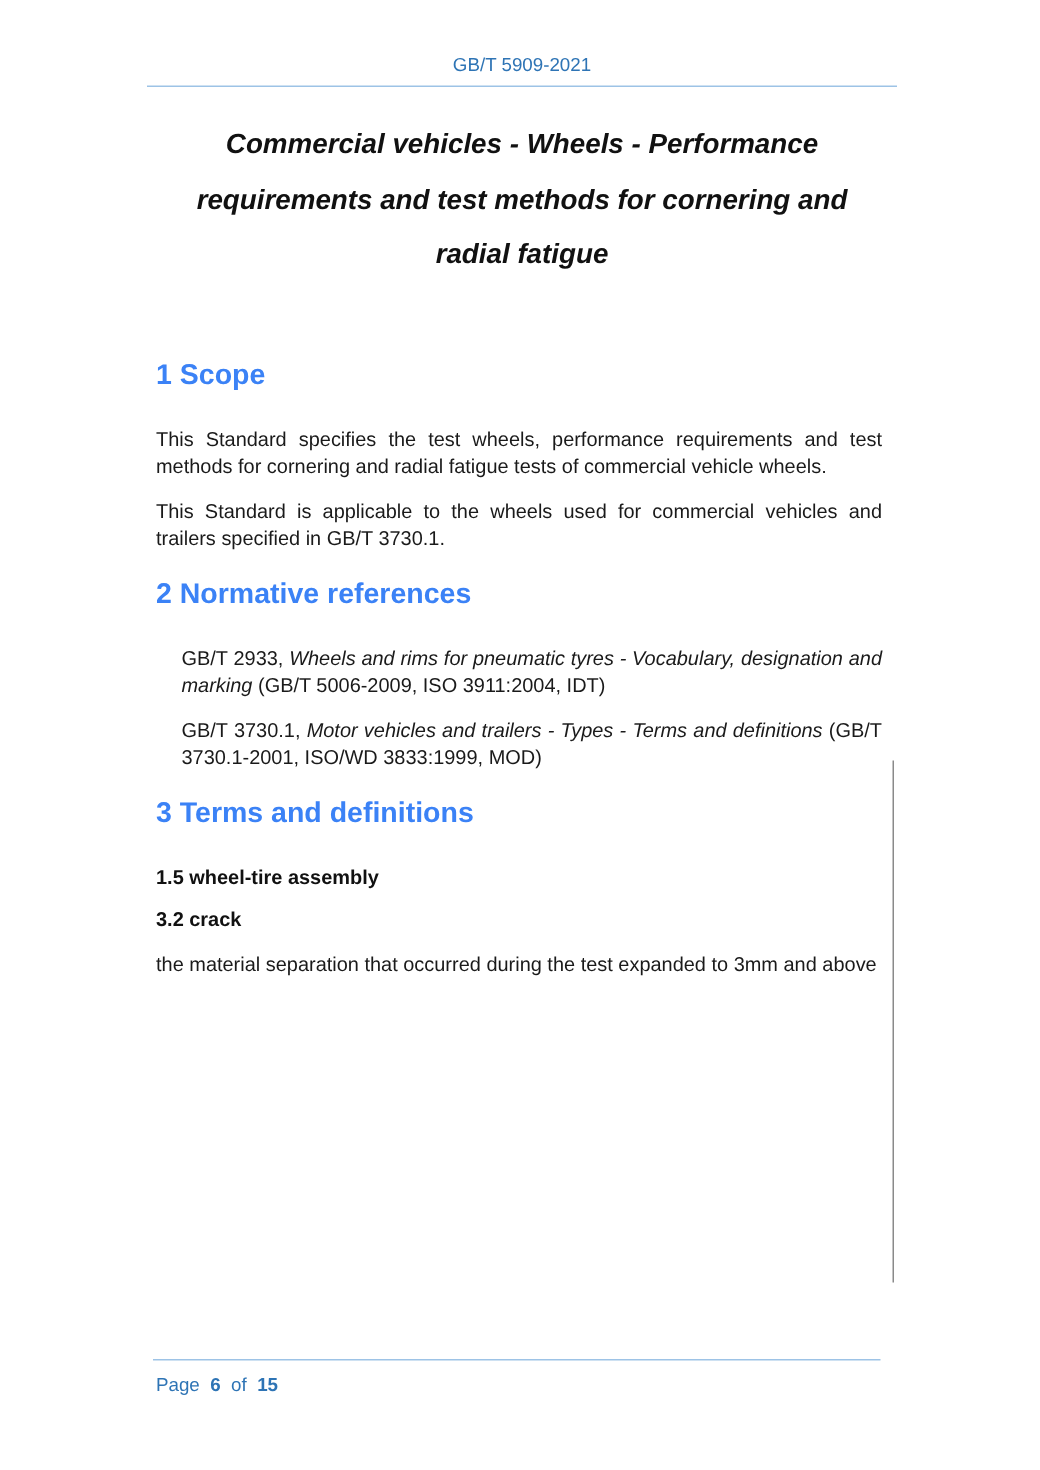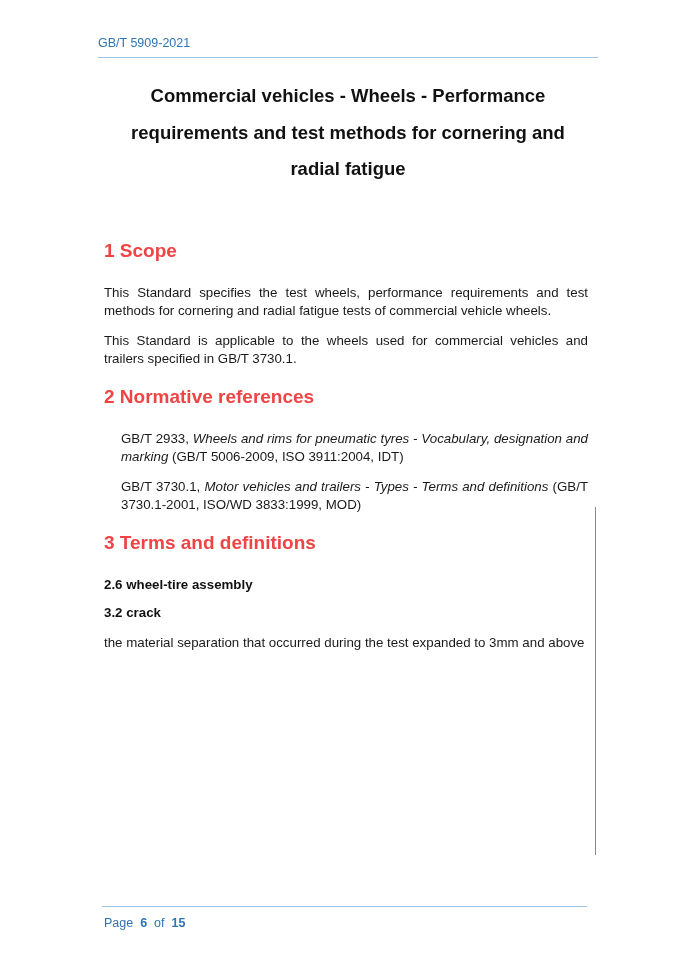--- a/index.html
+++ b/index.html
@@ -13,20 +13,21 @@
       position: relative;
       overflow: hidden;
       font-family: "Liberation Sans", sans-serif;
       color: #1a1a1a;
     }
     .header {
       position: absolute;
       top: 36px;
       left: 98px;
       width: 500px;
+      text-align: center;
       font-size: 12.5px;
       color: #2e74b5;
     }
     .header-rule {
       position: absolute;
       top: 57px;
       left: 98px;
       width: 500px;
       height: 0;
       border-top: 1px solid #9dc3e6;
@@ -34,33 +35,34 @@
     .title {
       position: absolute;
       top: 78px;
       left: 98px;
       width: 500px;
       text-align: center;
       font-size: 18.5px;
       font-weight: bold;
       line-height: 36.5px;
       color: #111;
+      font-style: italic;
     }
     .content {
       position: absolute;
       top: 240px;
       left: 104px;
       width: 484px;
     }
     h2 {
       font-size: 19px;
       font-weight: bold;
       margin: 0;
       line-height: 22px;
-      color: #ef4444;
+      color: #3b82f6;
     }
     p {
       margin: 0;
       font-size: 13.3px;
       line-height: 18px;
       text-align: justify;
     }
     .sec1-h { margin-bottom: 22px; }
     .p-gap { margin-top: 12px; }
     .sec-h { margin-top: 18px; margin-bottom: 22px; }
@@ -122,21 +124,21 @@
 <div class="content">
   <h2 class="sec1-h">1 Scope</h2>
   <p>This Standard specifies the test wheels, performance requirements and test methods for cornering and radial fatigue tests of commercial vehicle wheels.</p>
   <p class="p-gap">This Standard is applicable to the wheels used for commercial vehicles and trailers specified in GB/T 3730.1.</p>
 
   <h2 class="sec-h">2 Normative references</h2>
   <p class="ref p-gap"><span>GB/T 2933, </span><em>Wheels and rims for pneumatic tyres - Vocabulary, designation and marking</em><span> (GB/T 5006-2009, ISO 3911:2004, IDT)</span></p>
   <p class="ref p-gap"><span>GB/T 3730.1, </span><em>Motor vehicles and trailers - Types - Terms and definitions</em><span> (GB/T 3730.1-2001, ISO/WD 3833:1999, MOD)</span></p>
 
   <h2 class="sec-h">3 Terms and definitions</h2>
-  <h3>2.6 wheel-tire assembly</h3>
+  <h3>1.5 wheel-tire assembly</h3>
   <h3>3.2 crack</h3>
   <p class="p-gap">the material separation that occurred during the test expanded to 3mm and above</p>
 </div>
 
 <div class="vbar"></div>
 
 <div class="footer-rule"></div>
 <div class="footer">
   <span class="pg"><span>Page</span>&nbsp;&nbsp;<b>6</b>&nbsp;&nbsp;<span>of</span>&nbsp;&nbsp;<b>15</b></span>
 </div>

